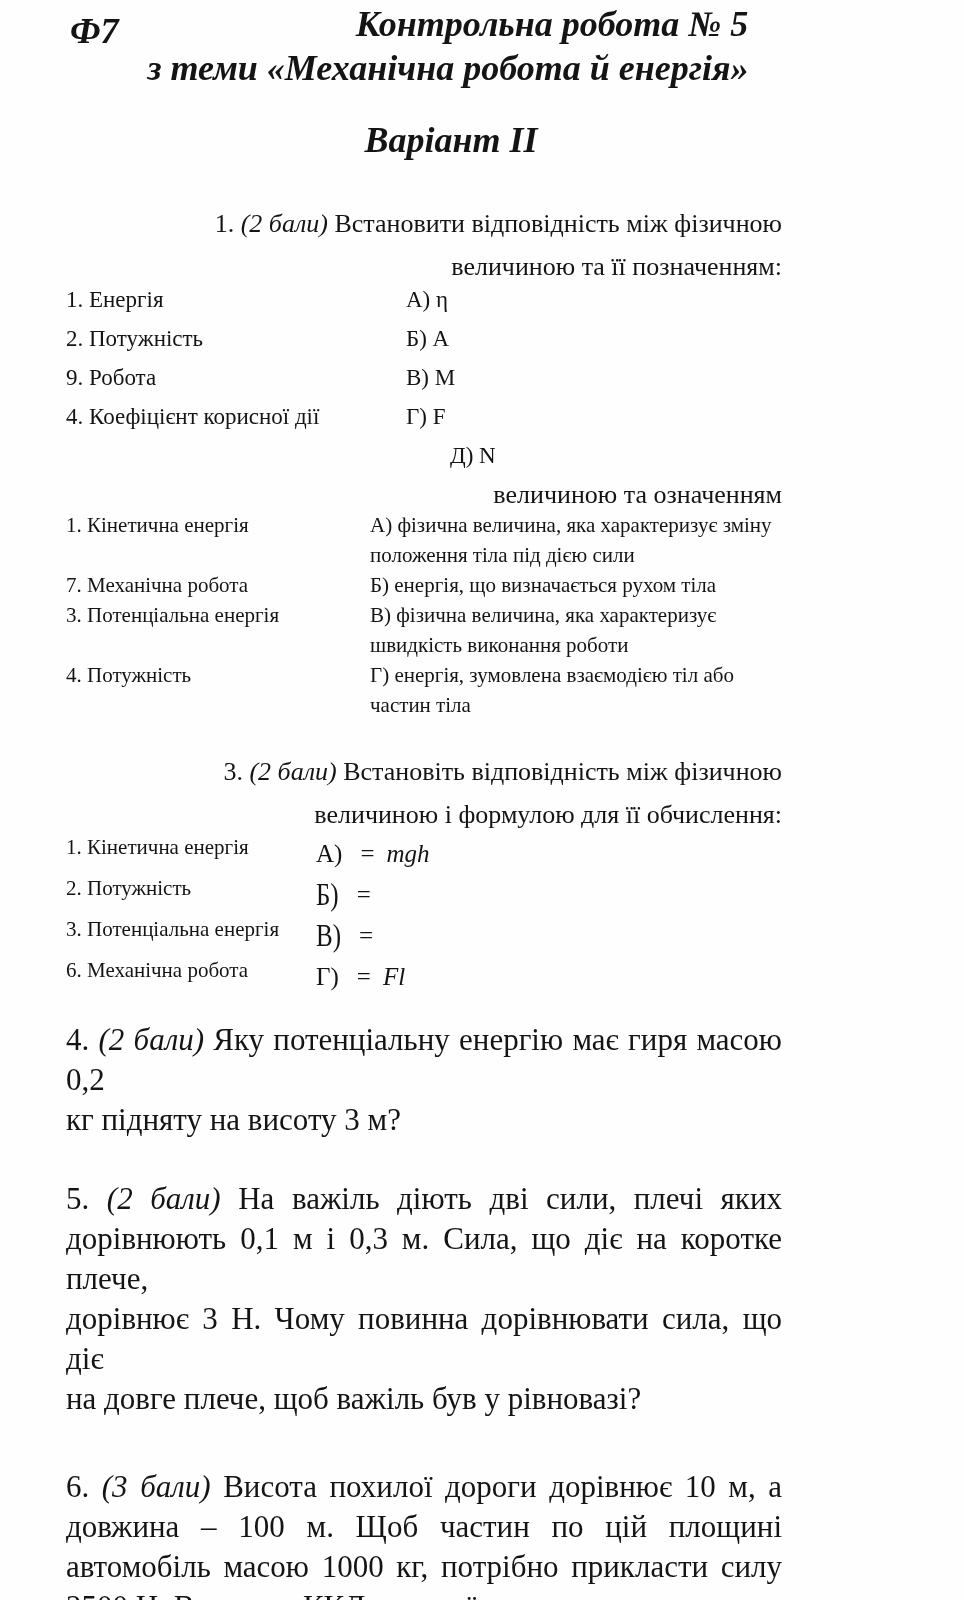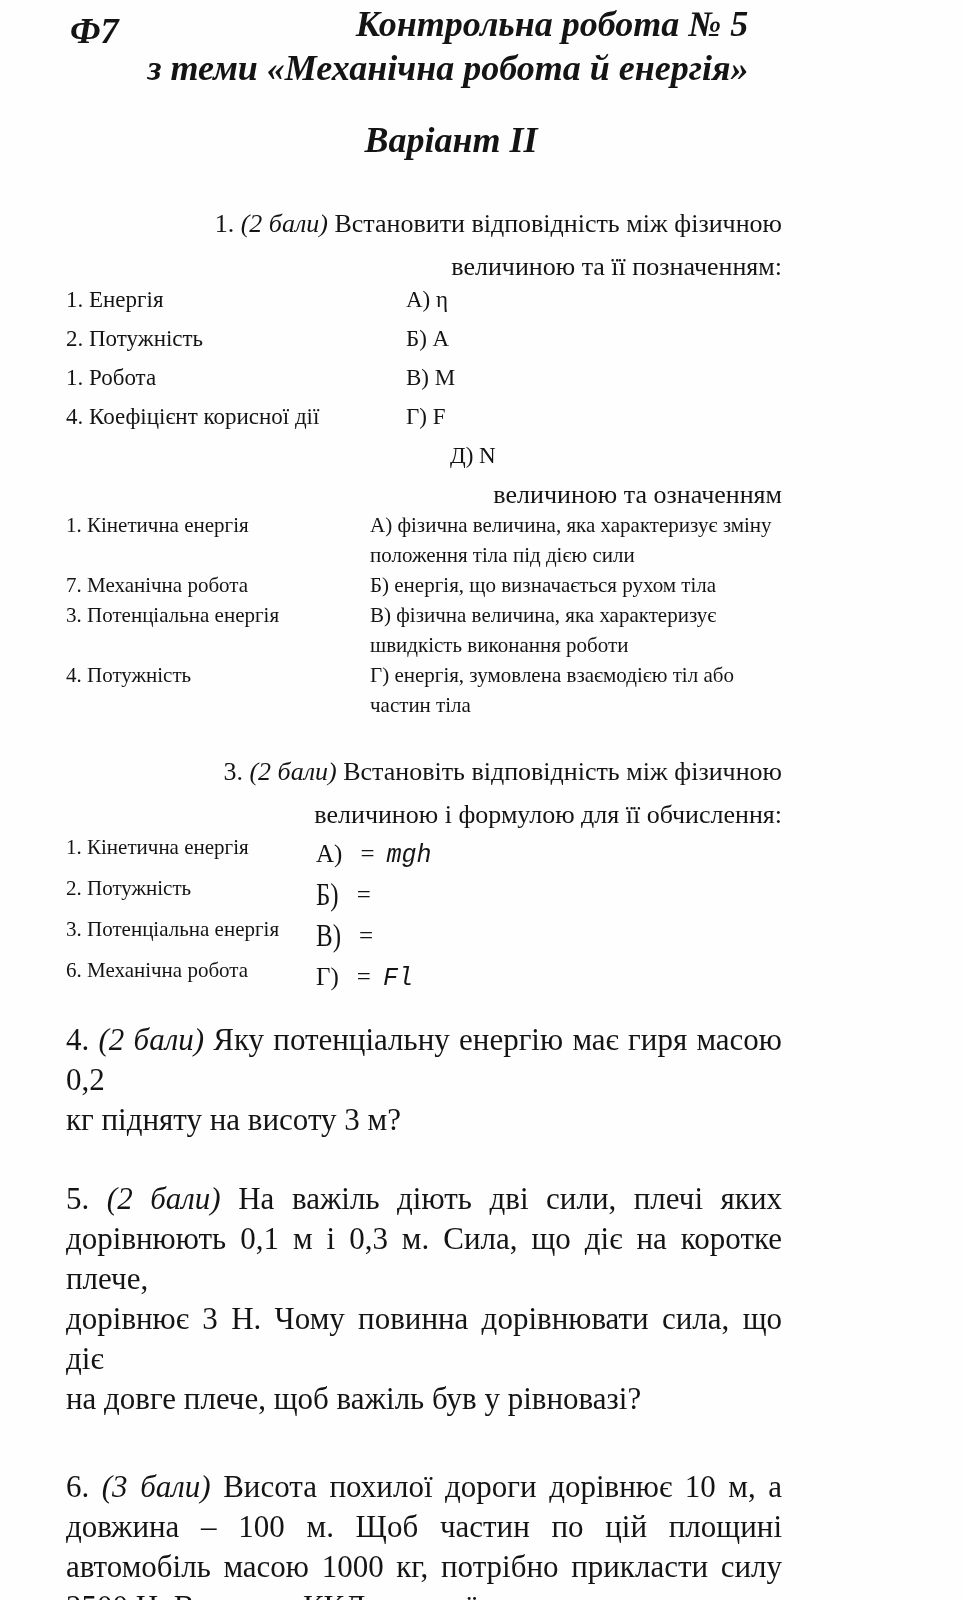--- a/index.html
+++ b/index.html
@@ -34,21 +34,21 @@
   .mlist-q2 { font-size: 21px; line-height: 30px; margin-top: -6px; }
   .q2-row   { display: flex; align-items: flex-start; }
   .q2-left  { flex: 0 0 304px; }
   .q2-right { width: 500px; }
 
   .mlist-q3 { font-size: 21px; line-height: 39px; margin-top: -10px; }
   .q3-row   { display: flex; align-items: baseline; }
   .q3-left  { flex: 0 0 250px; }
   .q3-right { position: relative; top: 8px; font-size: 25px; white-space: nowrap; }
   .q3-eq    { margin-left: 18px; }
-  .q3-var   { margin-left: 12px; font-style: italic; font-family: Liberation Mono, monospace; }
+  .q3-var   { margin-left: 12px; font-style: italic; }
   .sy       { display: inline-block; transform: scaleY(1.28); transform-origin: 50% 55%; }
 
   
   .qtext { font-size: 31px; line-height: 40px; }
   .jline { text-align: justify; text-align-last: justify; }
 
   
   #q1 { margin-top: 40px; }
   #q2 { margin-top: -2px; }
   #q3 { margin-top: 30px; }
@@ -69,21 +69,21 @@
   </header>
 
   <section class="q" id="q1">
     <div class="qhead">
       <div class="qline qline-first"><span class="qnum">1.</span> <span class="qpts">(2 бали)</span> <span>Встановити відповідність між фізичною</span></div>
       <div class="qline">величиною та її позначенням:</div>
     </div>
     <div class="mlist mlist-q1">
       <div class="q1-row"><span class="q1-left">1. Енергія</span><span>А) η</span></div>
       <div class="q1-row"><span class="q1-left">2. Потужність</span><span>Б) А</span></div>
-      <div class="q1-row"><span class="q1-left">1. Робота</span><span>В) М</span></div>
+      <div class="q1-row"><span class="q1-left">9. Робота</span><span>В) М</span></div>
       <div class="q1-row"><span class="q1-left">4. Коефіцієнт корисної дії</span><span>Г) F</span></div>
       <div class="q1-row"><span class="q1-left"></span><span class="q1-ind">Д) N</span></div>
     </div>
   </section>
 
   <section class="q" id="q2">
     <div class="qhead">
       <div class="qline">величиною та означенням</div>
     </div>
     <div class="mlist mlist-q2">

